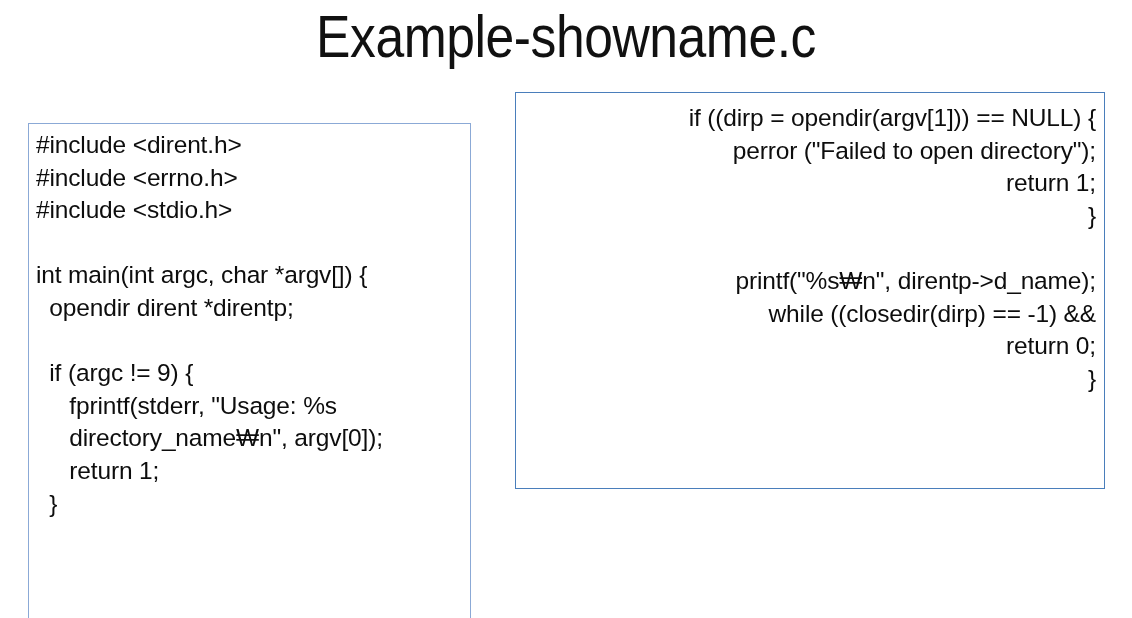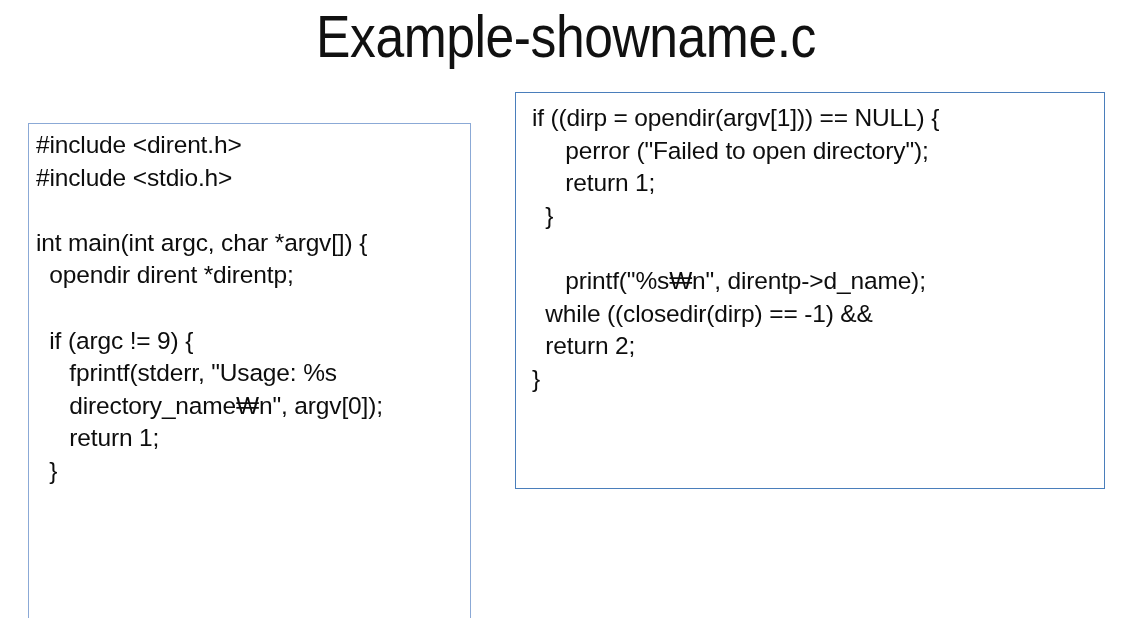--- a/index.html
+++ b/index.html
@@ -78,38 +78,39 @@
   .code-line.blank { color: transparent; }
 </style>
 </head>
 <body style="background: rgb(255, 255, 255);">
 
 <div id="slide-title">Example-showname.c</div>
 
 <div class="code-box" id="code-box-left" style="border-color: rgb(139, 169, 214); margin-top: 36px;">
   <div class="code-lines">
       <div class="code-line">#include &lt;dirent.h&gt;</div>
+      <div class="code-line">#include &lt;errno.h&gt;</div>
       <div class="code-line">#include &lt;stdio.h&gt;</div>
       <div class="code-line blank">&nbsp;</div>
       <div class="code-line">int main(int argc, char *argv[]) {</div>
       <div class="code-line">  opendir dirent *direntp;</div>
       <div class="code-line blank">&nbsp;</div>
       <div class="code-line">  if (argc != 9) {</div>
       <div class="code-line">     fprintf(stderr, "Usage: %s</div>
       <div class="code-line">     directory_name₩n", argv[0]);</div>
       <div class="code-line">     return 1;</div>
       <div class="code-line">  }</div>
     </div>
 </div>
 
-<div class="code-box" id="code-box-right" style="border-color: rgb(74, 126, 187);">
+<div class="code-box" id="code-box-right" style="border-color: rgb(74, 126, 187); text-align: right;">
   <div class="code-lines">
       <div class="code-line">if ((dirp = opendir(argv[1])) == NULL) {</div>
       <div class="code-line">     perror ("Failed to open directory");</div>
       <div class="code-line">     return 1;</div>
       <div class="code-line">  }</div>
       <div class="code-line blank">&nbsp;</div>
       <div class="code-line">     printf("%s₩n", direntp-&gt;d_name);</div>
       <div class="code-line">  while ((closedir(dirp) == -1) &amp;&amp;</div>
-      <div class="code-line">  return 2;</div>
+      <div class="code-line">  return 0;</div>
       <div class="code-line">}</div>
     </div>
 </div>
 
 </body></html>

